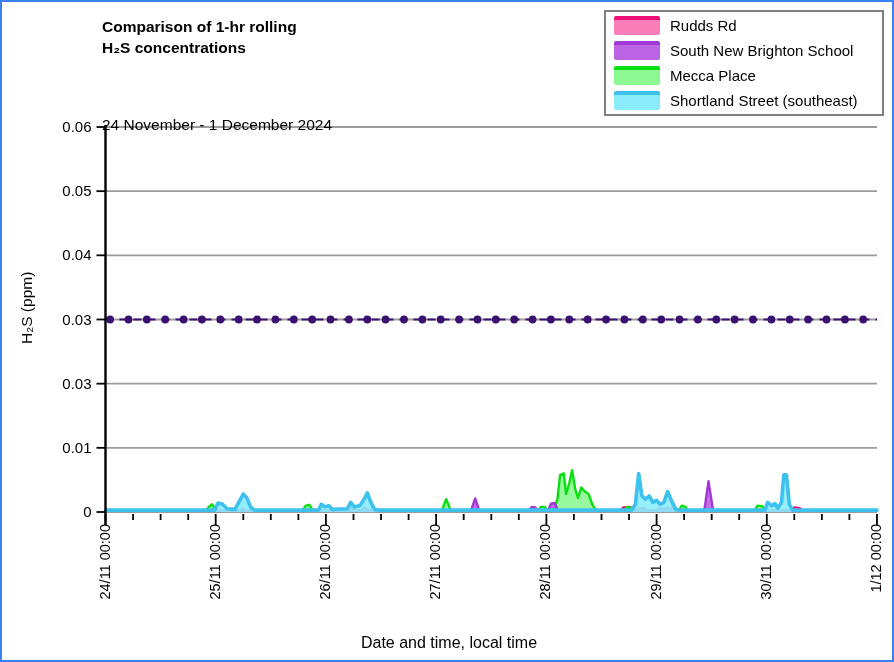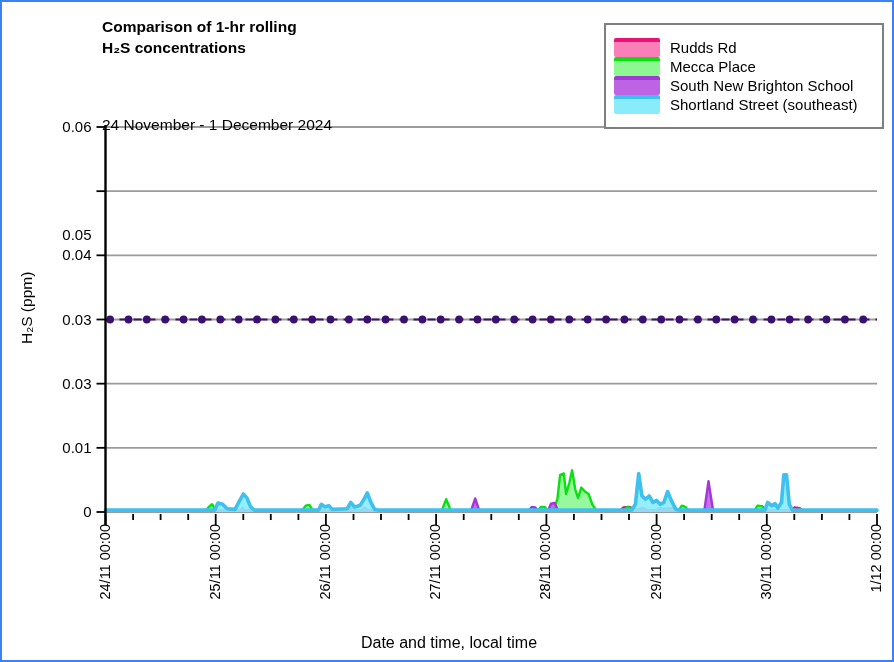--- a/index.html
+++ b/index.html
@@ -8,23 +8,22 @@
     border:2px solid #3b82f6;overflow:hidden;
     font-family:"Liberation Sans", sans-serif;color:#000;
   }
   #chart-svg{position:absolute;left:0;top:0;width:894px;height:662px;}
   .title-block{position:absolute;left:100px;top:14px;line-height:21px;}
   .title-line{font-size:15.5px;font-weight:bold;}
   .subtitle{position:absolute;left:100px;top:74px;font-size:15.5px;margin-top:40px;}
   .legend{
     position:absolute;left:602px;top:8px;width:280px;height:106px;
     background:#fff;border:2px solid #7f7f7f;box-sizing:border-box;
-    display:flex;flex-direction:column;justify-content:center;
+    display:flex;flex-direction:column;justify-content:space-between;
     padding:4px 8px;
-    margin-top:13px;
   }
   .legend-row{display:flex;align-items:center;gap:10px;}
   .legend-swatch{width:46px;height:19px;flex:0 0 auto;border-top:4px solid #000;box-sizing:border-box;border-radius:2px;}
   .legend-label{font-size:15px;white-space:nowrap;}
   .y-axis-title{
     position:absolute;left:10px;top:318px;font-size:15.5px;
     transform:rotate(-90deg);transform-origin:center;white-space:nowrap;
     width:30px;text-align:center;
   }
   .x-axis-title{position:absolute;left:0;top:632px;width:894px;text-align:center;font-size:16px;}
@@ -148,43 +147,43 @@
     <div class="title-line">H₂S concentrations</div>
   </div>
   <div class="subtitle">24 November - 1 December 2024</div>
 
   <div class="legend">
     <div class="legend-row">
       <span class="legend-swatch" id="sw0" style="background: rgb(250, 127, 184); border-top-color: rgb(236, 16, 119);"></span>
       <span class="legend-label">Rudds Rd</span>
     </div>
     <div class="legend-row">
+      <span class="legend-swatch" id="sw2" style="background: rgb(188, 100, 228); border-top-color: rgb(162, 56, 214);"></span>
+      <span class="legend-label">South New Brighton School</span>
+    </div>
+    <div class="legend-row">
       <span class="legend-swatch" id="sw1" style="background: rgb(141, 247, 146); border-top-color: rgb(10, 223, 16);"></span>
       <span class="legend-label">Mecca Place</span>
-    </div>
-    <div class="legend-row">
-      <span class="legend-swatch" id="sw2" style="background: rgb(188, 100, 228); border-top-color: rgb(162, 56, 214);"></span>
-      <span class="legend-label">South New Brighton School</span>
     </div>
     <div class="legend-row">
       <span class="legend-swatch" id="sw3" style="background: rgb(138, 236, 250); border-top-color: rgb(62, 193, 238);"></span>
       <span class="legend-label">Shortland Street (southeast)</span>
     </div>
   </div>
 
   <div class="y-axis-title">H₂S (ppm)</div>
   <div class="x-axis-title">Date and time, local time</div>
 
   <div id="tick-labels">
       <div class="y-tick-label" style="left: 29.5px; top: 500px;">0</div>
       <div class="y-tick-label" style="left: 29.5px; top: 435.833px;">0.01</div>
       <div class="y-tick-label" style="left: 29.5px; top: 371.667px;">0.03</div>
       <div class="y-tick-label" style="left: 29.5px; top: 307.5px;">0.03</div>
       <div class="y-tick-label" style="left: 29.5px; top: 243.333px;">0.04</div>
-      <div class="y-tick-label" style="left: 29.5px; top: 179.167px; margin-top: 44px;">0.05</div>
+      <div class="y-tick-label" style="left: 29.5px; top: 179.167px;">0.05</div>
       <div class="y-tick-label" style="left: 29.5px; top: 115px;">0.06</div>
       <div class="x-tick-label" style="left: 94.5px; top: 522px;">24/11 00:00</div>
       <div class="x-tick-label" style="left: 204.714px; top: 522px;">25/11 00:00</div>
       <div class="x-tick-label" style="left: 314.929px; top: 522px;">26/11 00:00</div>
       <div class="x-tick-label" style="left: 425.143px; top: 522px;">27/11 00:00</div>
       <div class="x-tick-label" style="left: 535.357px; top: 522px;">28/11 00:00</div>
       <div class="x-tick-label" style="left: 645.571px; top: 522px;">29/11 00:00</div>
       <div class="x-tick-label" style="left: 755.786px; top: 522px;">30/11 00:00</div>
       <div class="x-tick-label" style="left: 866px; top: 522px;">1/12 00:00</div>
     </div>

